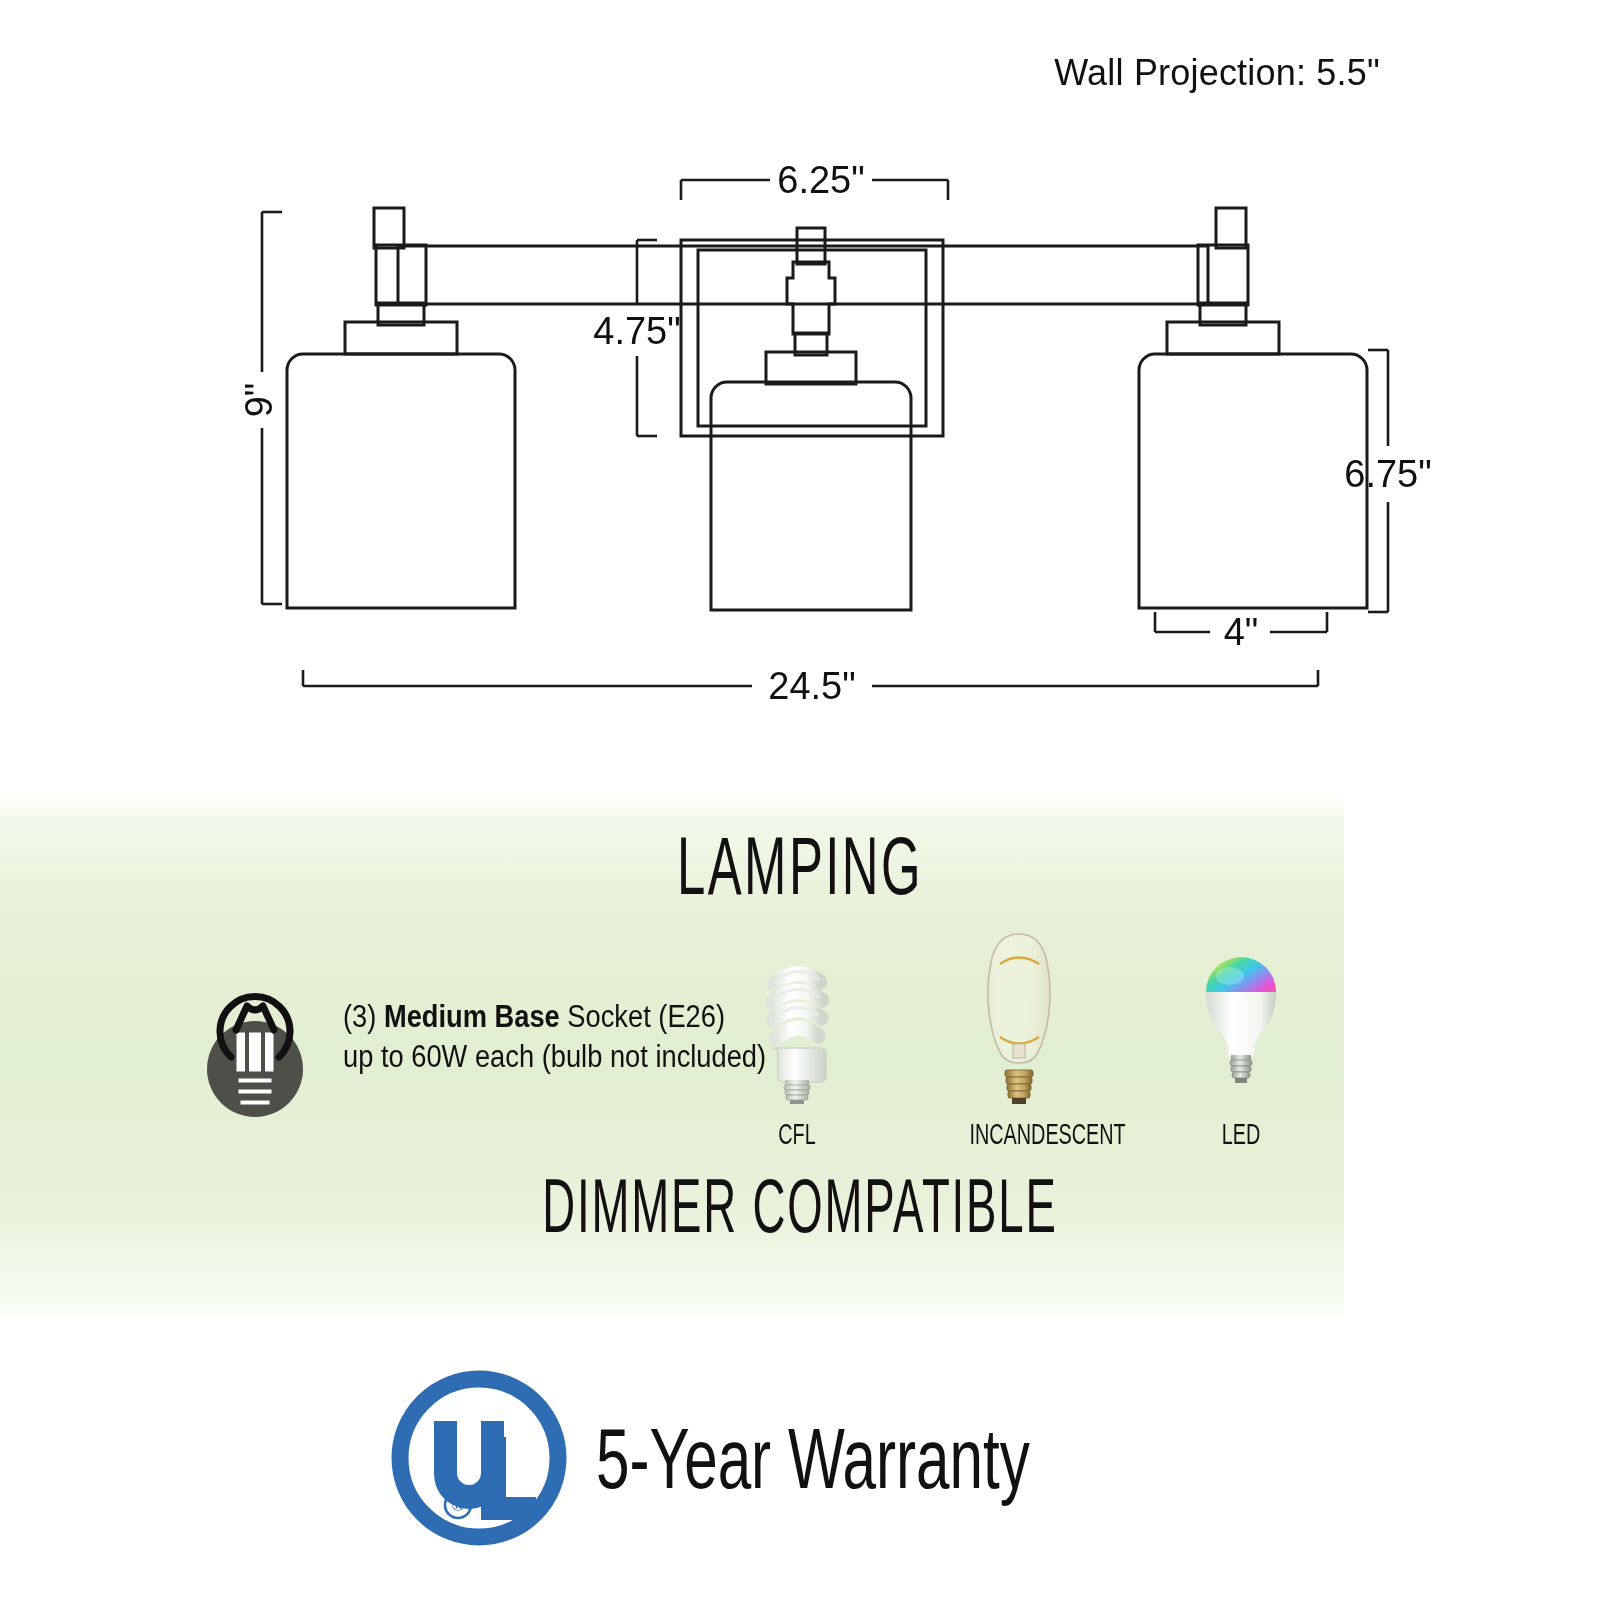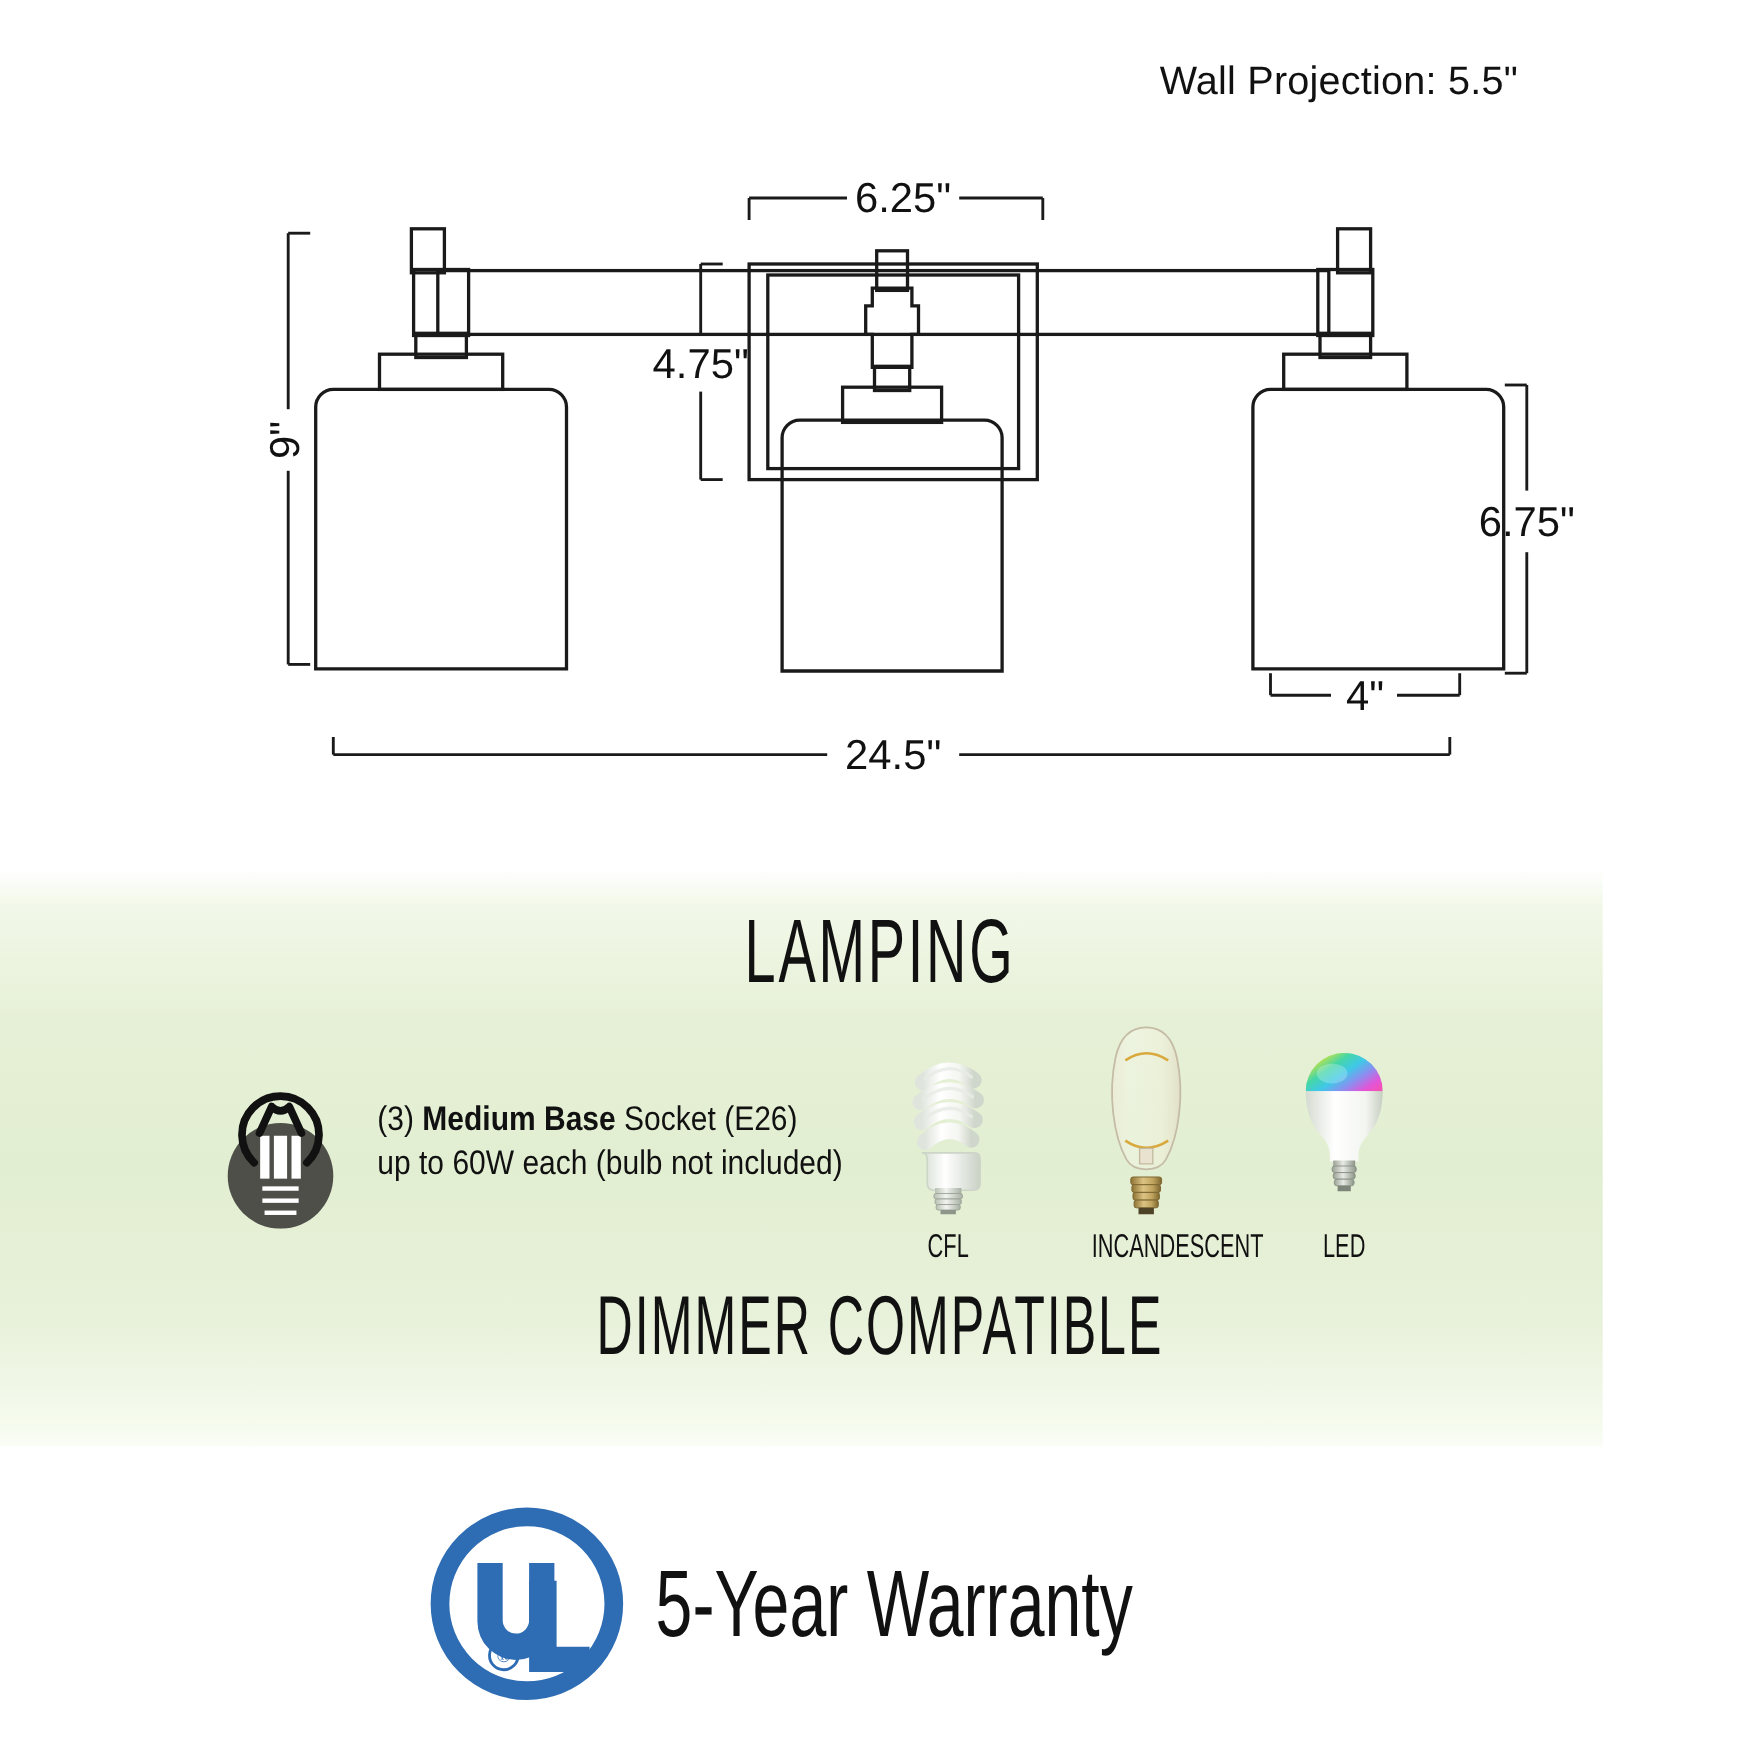--- a/index.html
+++ b/index.html
@@ -24,21 +24,21 @@
   }
   #tech-drawing { position:absolute; left:0; top:0; width:1600px; height:800px; }
 
   .dim-txt {
     font-family:"Liberation Sans", sans-serif;
     fill:#111;
   }
 
   
   #lamping-section {
-    position:absolute; left:0; top:790px; width:1457px; height:540px;
+    position:absolute; left:0; top:790px; width:1344px; height:540px;
     background:linear-gradient(to bottom,
         #ffffff 0%,
         #f2f8e9 6%,
         #e6f0d6 26%,
         #e2eed1 50%,
         #e8f1da 76%,
         #f6fbef 94%,
         #ffffff 100%);
   }
   #lamping-title {
@@ -68,22 +68,22 @@
   #socket-icon { width:140px; height:160px; flex:0 0 auto; }
   #socket-text {
     font-size:31px; line-height:40px;
     transform:scaleX(0.88); transform-origin:left center;
     white-space:nowrap; color:#111;
   }
   #socket-text b { font-weight:700; }
 
   
   #bulb-gallery {
-    position:absolute; left:787px; top:128px;
-    display:flex; align-items:flex-start; gap:30px;
+    position:absolute; left:722px; top:128px;
+    display:flex; align-items:flex-start; gap:72px;
   }
   .bulb-item { width:150px; text-align:center; }
   .bulb-art { height:186px; display:flex; align-items:flex-end; justify-content:center; }
   .bulb-label {
     margin-top:14px;
     font-size:30px; line-height:32px;
     transform:scaleX(0.66); transform-origin:center top;
     white-space:nowrap; color:#111;
   }
 

